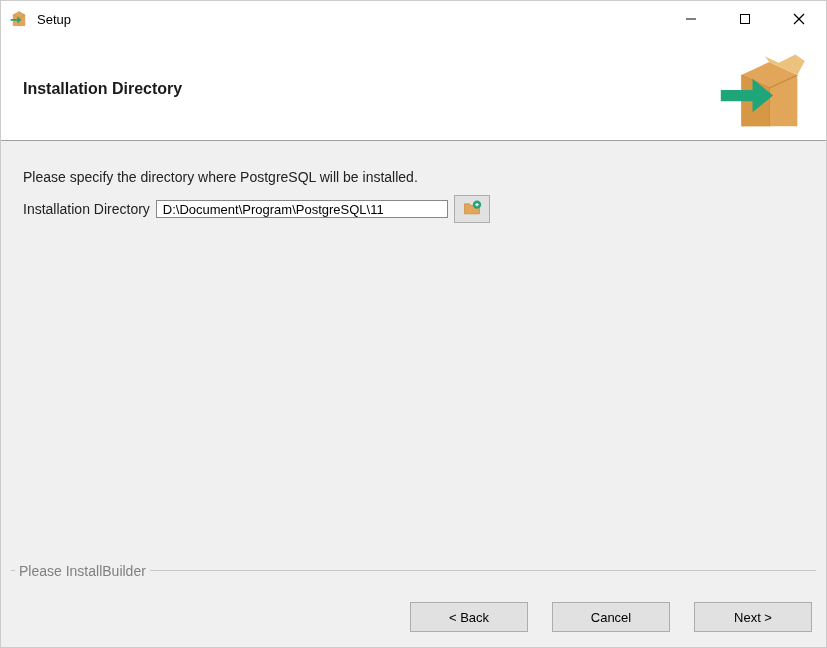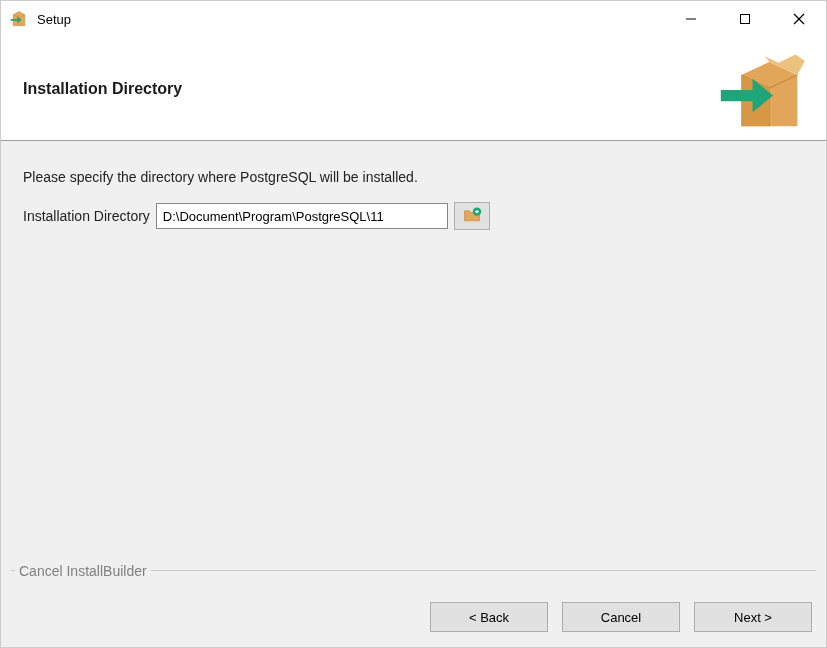--- a/index.html
+++ b/index.html
@@ -63,35 +63,35 @@
     }
     
     .body {
       background: #f0f0f0;
       height: calc(648px - 36px - 104px - 60px - 2px);
       padding: 28px 22px 10px 22px;
       position: relative;
     }
     .instruction {
       color: #222;
-      margin-bottom: 17px;
+      margin-bottom: 10px;
       font-size: 14px;
     }
     .dir-row {
       display: flex;
       align-items: center;
       gap: 6px;
     }
     .dir-label {
       font-size: 14px;
       color: #222;
     }
     .dir-input {
       width: 292px;
-      height: 26px;
+      height: 18px;
       border: 1px solid #888;
       background: #fff;
       font-size: 13px;
       padding: 0 6px;
       font-family: inherit;
     }
     .browse-btn {
       width: 36px; height: 28px;
       border: 1px solid #adadad;
       background: #e1e1e1;
@@ -124,20 +124,21 @@
       gap: 14px;
     }
     .footer-btn {
       width: 118px;
       height: 30px;
       border: 1px solid #adadad;
       background: #e1e1e1;
       font-size: 13px;
       font-family: inherit;
       color: #000;
+      margin-left: 10px;
     }
   </style>
 </head>
 <body>
 
 <div class="titlebar">
   <span class="titlebar-icon">
     <svg viewBox="0 0 24 24" width="20" height="20">
       <path d="M5 20 V7 L12 3 L19 7 V20 Z" fill="#e2a65a" stroke="#c9883a" stroke-width="0.6"></path>
       <path d="M5 7 L12 11 L19 7" fill="none" stroke="#c9883a" stroke-width="0.6"></path>
@@ -190,20 +191,20 @@
       <span>
         <svg viewBox="0 0 24 24" width="20" height="20">
           <path d="M3 7 h6 l2 2 h10 v10 h-18 z" fill="#e2a65a" stroke="#c9883a" stroke-width="0.8"></path>
           <circle cx="18" cy="8" r="5" fill="#1fa57a"></circle>
           <path d="M16 8 h4 M18 6 v4" stroke="#fff" stroke-width="1.4" fill="none"></path>
         </svg>
       </span>
     </button>
   </div>
   <div class="builder-line"></div>
-  <div class="builder-label">Cancel InstallBuilder</div>
+  <div class="builder-label">Please InstallBuilder</div>
 </div>
 
 <div class="footer">
   <button class="footer-btn">&lt; Back</button>
   <button class="footer-btn">Cancel</button>
   <button class="footer-btn">Next &gt;</button>
 </div>
 
 </body></html>

